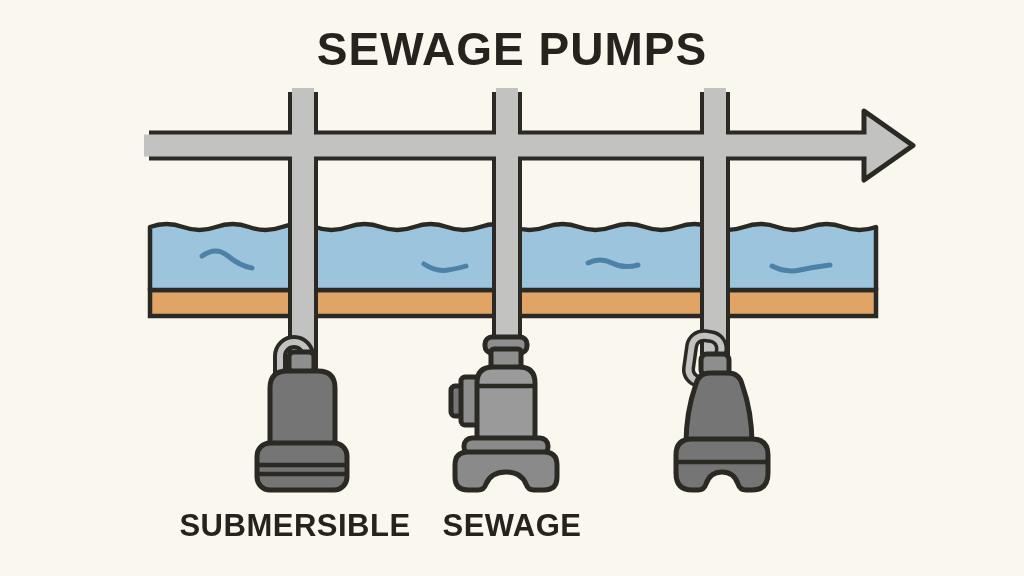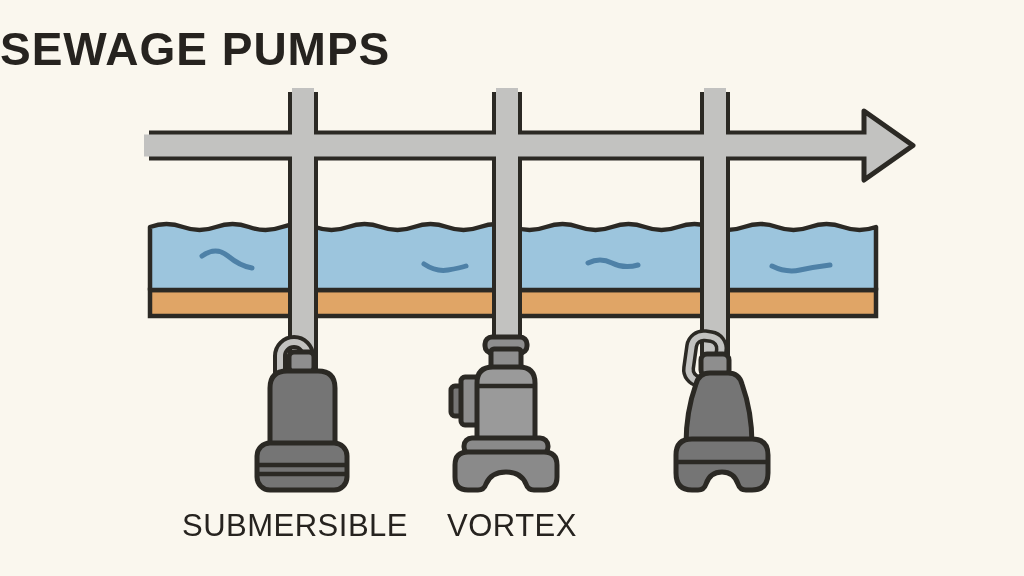--- a/index.html
+++ b/index.html
@@ -6,26 +6,27 @@
   body{
     width:1024px;height:576px;overflow:hidden;
     background:var(--background,#FAF7EE);
     font-family:"Liberation Sans","DejaVu Sans",sans-serif;
     position:relative;
   }
   .stage{position:absolute;inset:0;width:1024px;height:576px;}
   .stage svg{position:absolute;left:0;top:0;}
   .title{
     position:absolute;top:22px;left:0;width:1024px;
+    text-align:center;
     font-size:46px;font-weight:700;letter-spacing:1px;
     color:var(--text,#26231F);
   }
   .pump-label{
     position:absolute;top:508px;transform:translateX(-50%);
-    font-size:31px;font-weight:400;letter-spacing:.5px;white-space:nowrap;
+    font-size:31px;font-weight:700;letter-spacing:.5px;white-space:nowrap;
     color:var(--text,#26231F);
   }
   .lbl-submersible{left:295px;}
   .lbl-grinder{left:512px;}
   .lbl-vortex{left:722px;}
 
   
   .outline-stroke{stroke:var(--outline,#2B2924);fill:none;}
   .pipe-fill{fill:var(--pipe,#C2C2C0);}
   .pipe-stroke{stroke:var(--pipe,#C2C2C0);fill:none;}
@@ -106,14 +107,14 @@
       <path class="body-dark" stroke="var(--outline,#2B2924)" stroke-width="5" stroke-linejoin="round" d="M686,444 C686,421 691,398 696,384 Q699,373 710,373 H728
                Q739,373 742,384 C747,398 752,421 752,444 Z"></path>
       <path class="body-dark" stroke="var(--outline,#2B2924)" stroke-width="5" stroke-linejoin="round" d="M692,439 H752 Q768,439 768,455 V473 Q768,490 752,490 H746
                Q740,490 738,484 Q734,472 722,472 Q710,472 706,484 Q704,490 698,490
                H692 Q676,490 676,473 V455 Q676,439 692,439 Z"></path>
       <path class="outline-stroke" stroke-width="4.5" d="M677,462 H767"></path>
     </g>
   </svg>
 
   <div class="pump-label lbl-submersible">SUBMERSIBLE</div>
-  <div class="pump-label lbl-grinder">VORTEX</div>
+  <div class="pump-label lbl-grinder">SEWAGE</div>
 </div>
 
 </body></html>

